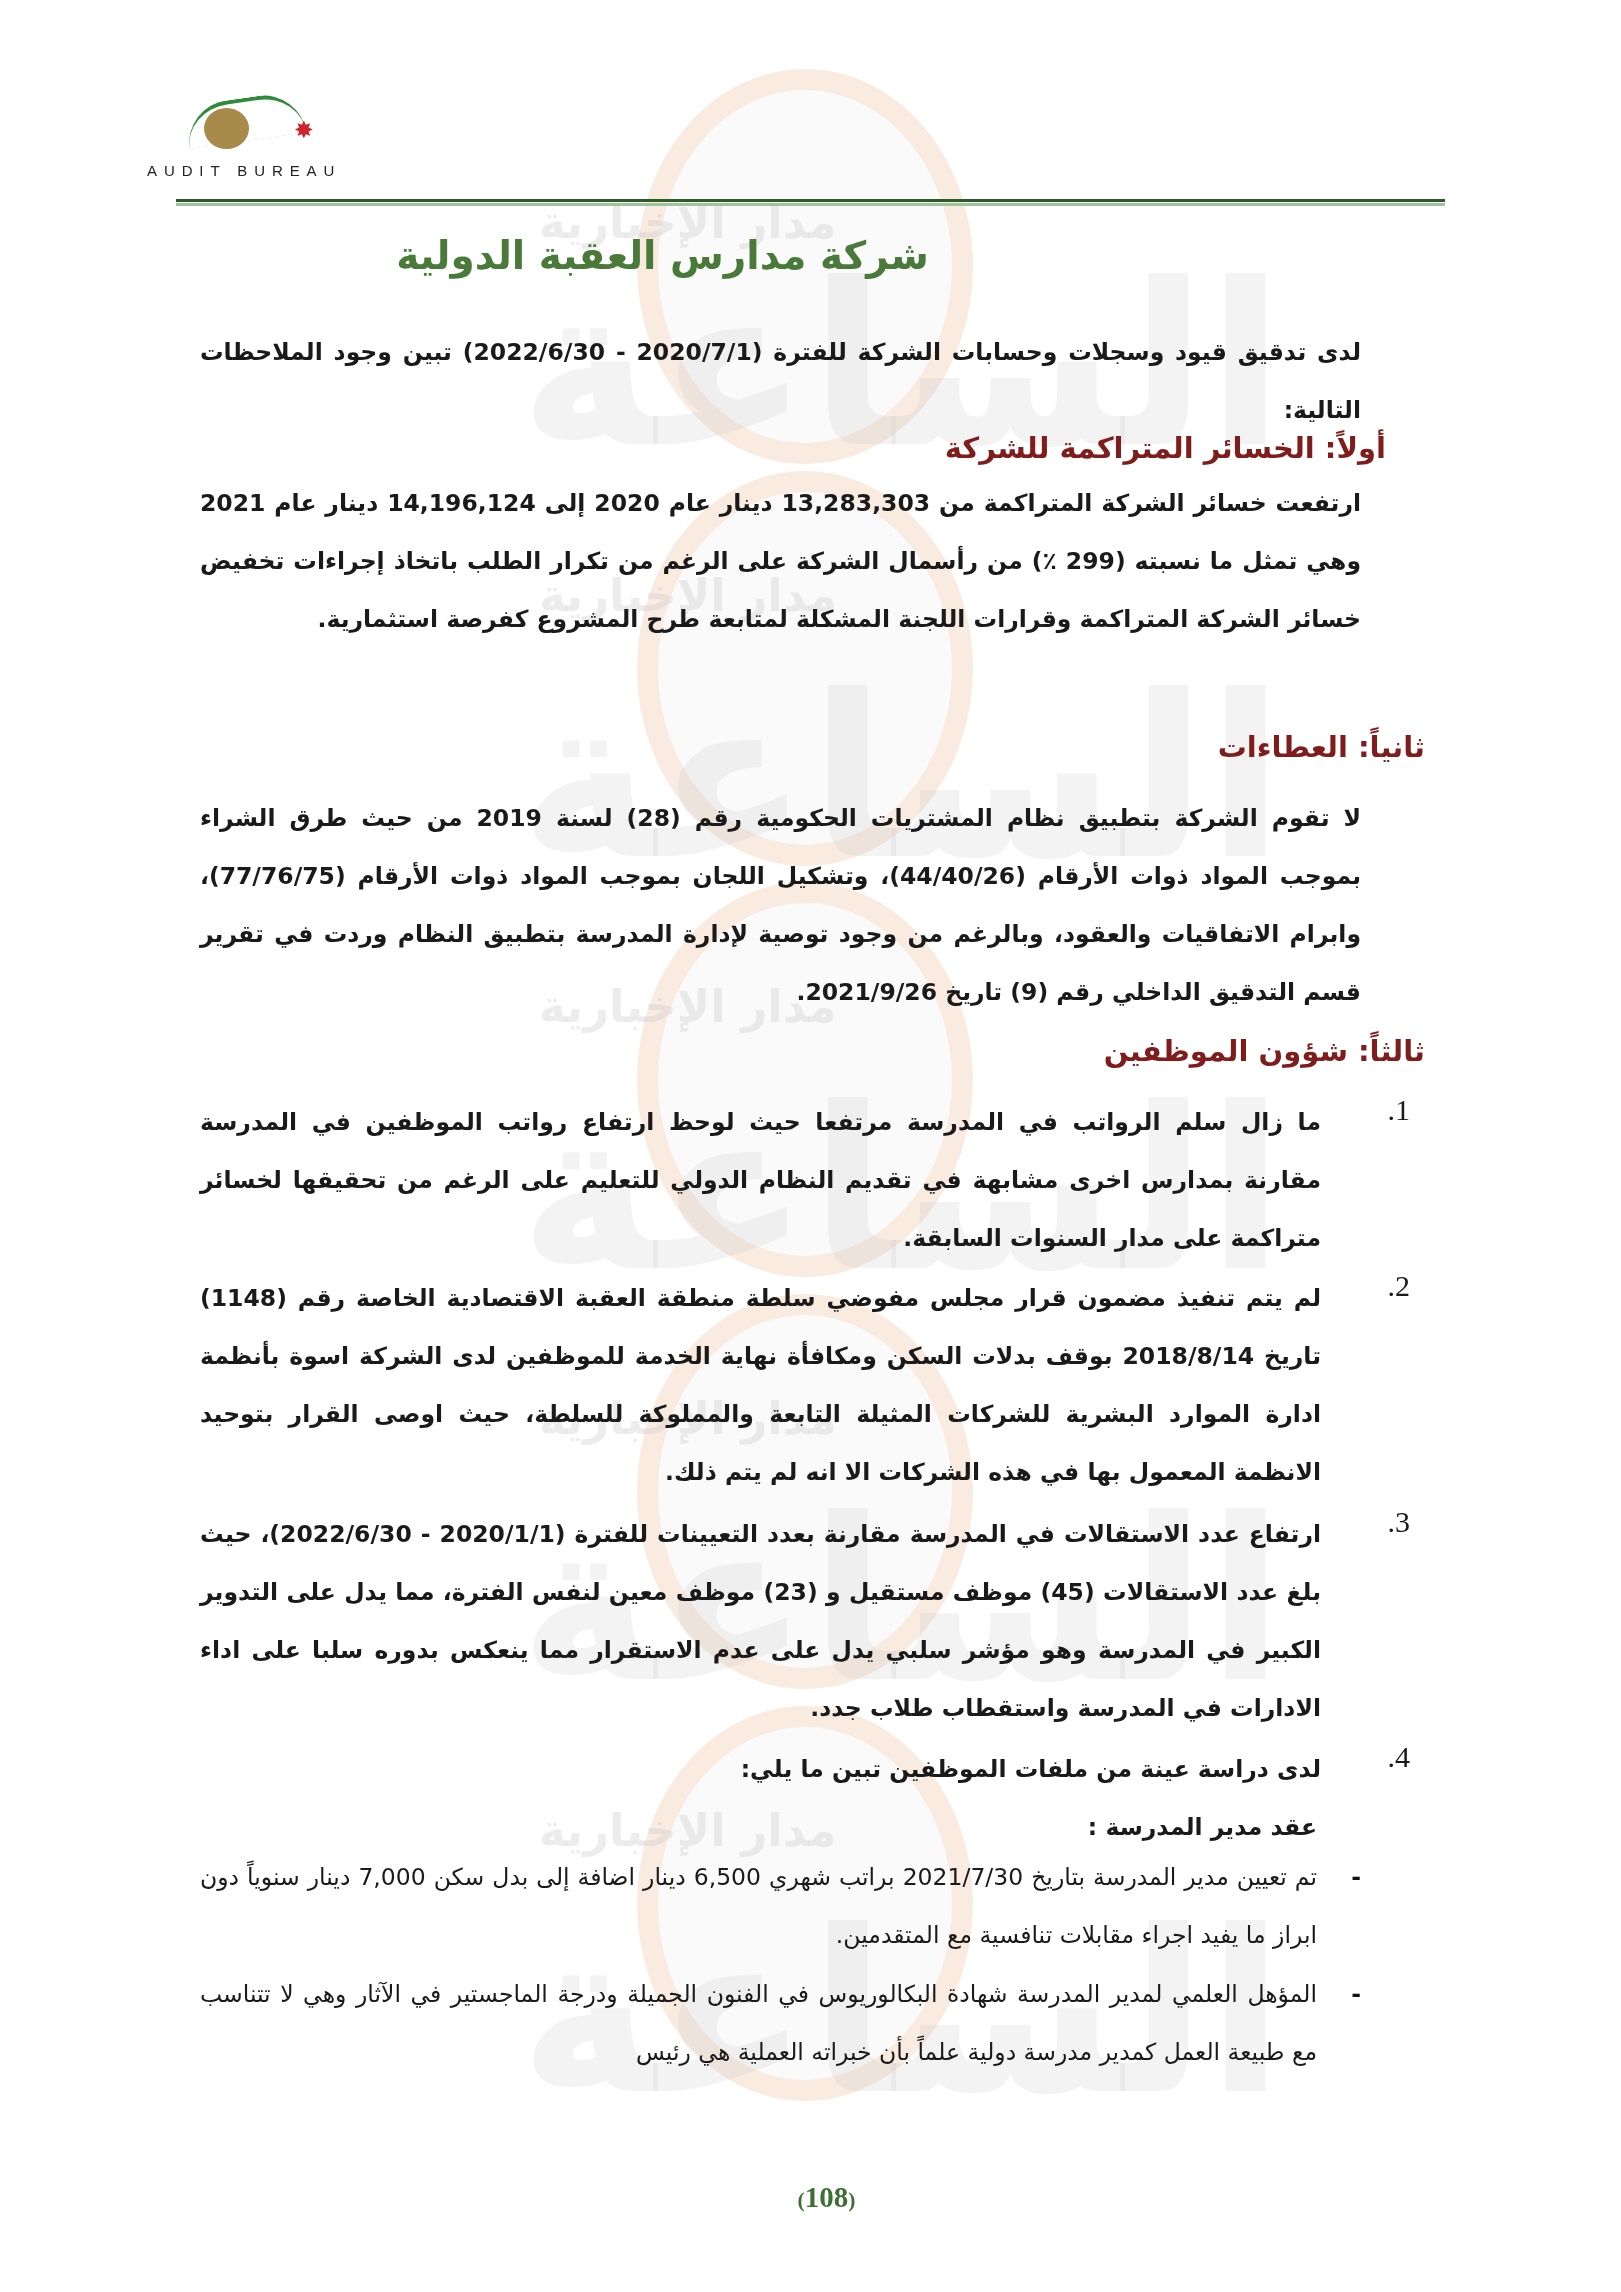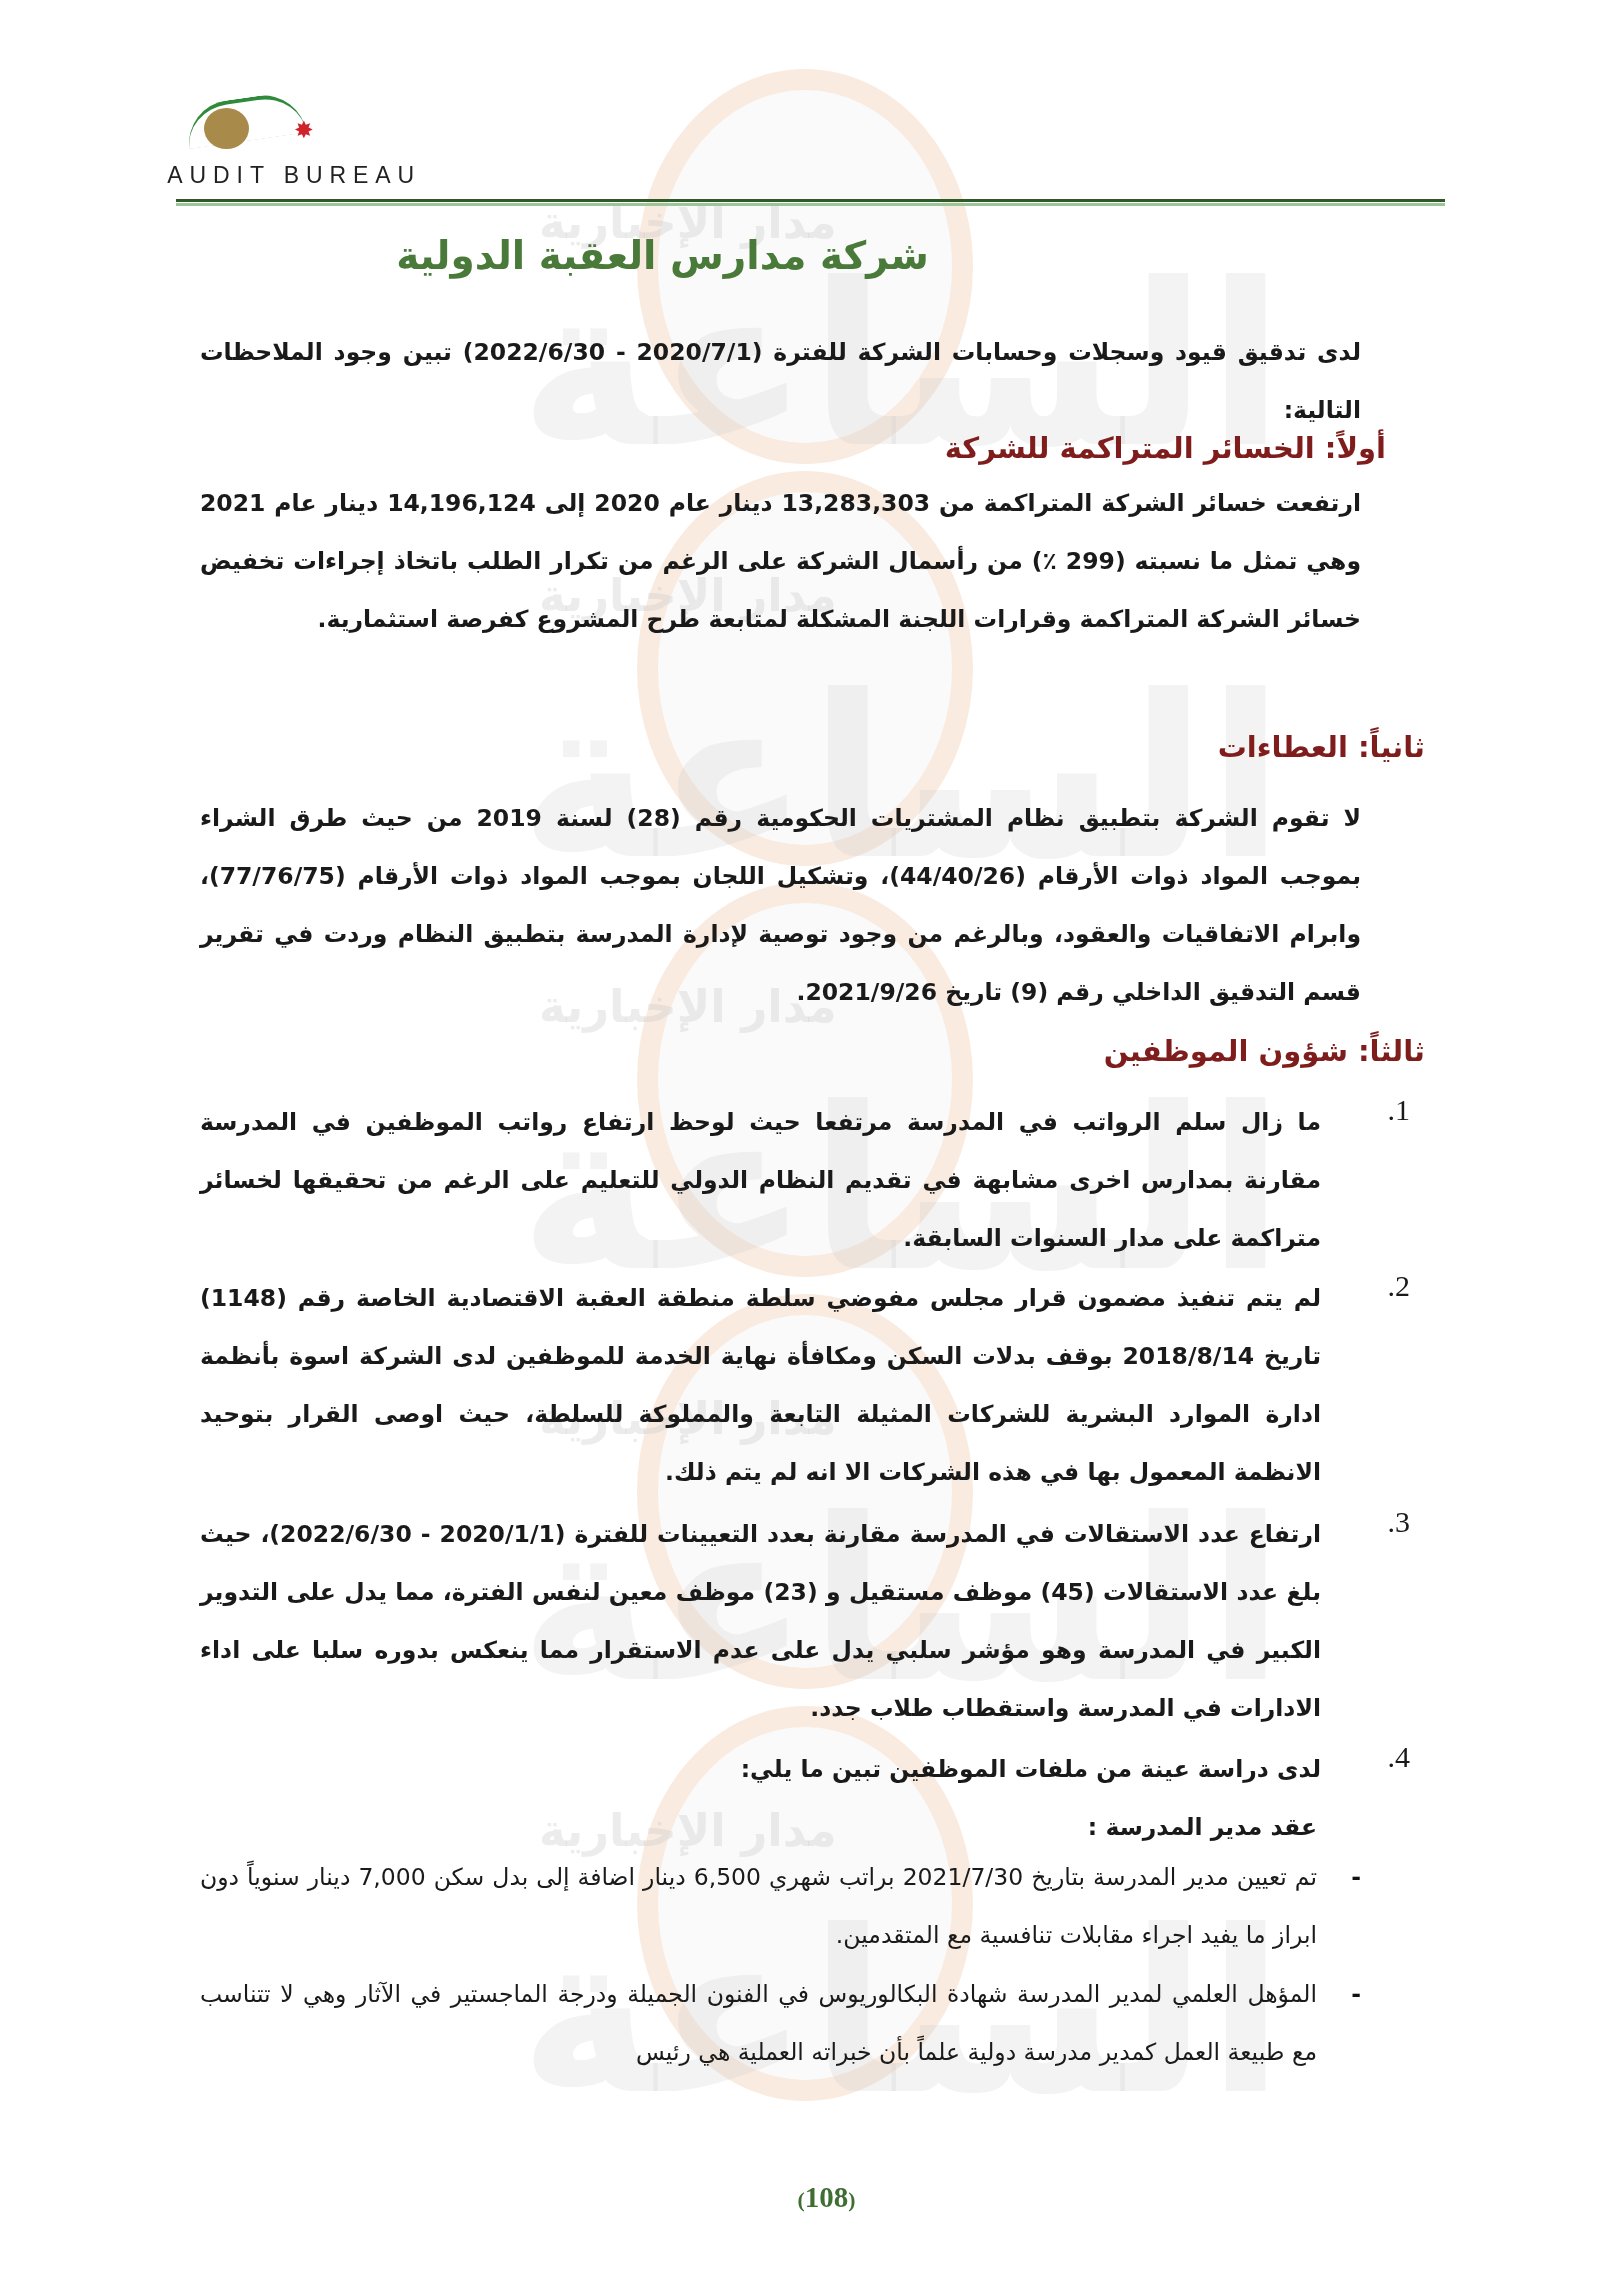--- a/index.html
+++ b/index.html
@@ -30,22 +30,22 @@
     .logo-arc {
       position: absolute; left: 39px; top: 39px; width: 118px; height: 39px;
       border-top: 4.9px solid #2f8a3c; border-radius: 59px 59px 0 0; transform: rotate(-8deg);
     }
     .logo-star { position: absolute; left: 147px; top: 57px; color: #d0242c; font-size: 23.5px; }
     .logo-calligraphy {
       position: absolute; left: 19.6px; top: 0; width: 235px; height: 98px; text-align: center;
       font-family: "DejaVu Serif", serif; font-size: 57px; color: #1a1a1a; line-height: 98px; direction: rtl;
     }
     .logo-en {
-      position: absolute; left: 0; top: 103px; width: 274px; text-align: right;
-      font-family: "Liberation Sans", sans-serif; font-size: 23px; letter-spacing: 6.9px; color: #222;
+      position: absolute; left: 0; top: 103px; width: 274px; text-align: left;
+      font-family: "Liberation Sans", sans-serif; font-size: 15px; letter-spacing: 6.9px; color: #222;
     }
     .report-title {
       position: absolute; right: 176px; top: 108px; direction: rtl;
       font-family: "DejaVu Serif", serif; font-size: 45px; color: #3f6e32; font-weight: normal;
     }
     .report-title .year { font-family: "Liberation Serif", serif; font-weight: bold; font-size: 51px; }
     .rule-dark { position: absolute; left: 176px; top: 199px; width: 1269px; height: 2.9px; background: #2e5a2a; }
     .rule-light { position: absolute; left: 176px; top: 203px; width: 1269px; height: 2.9px; background: #9cc59a; }
 
     

